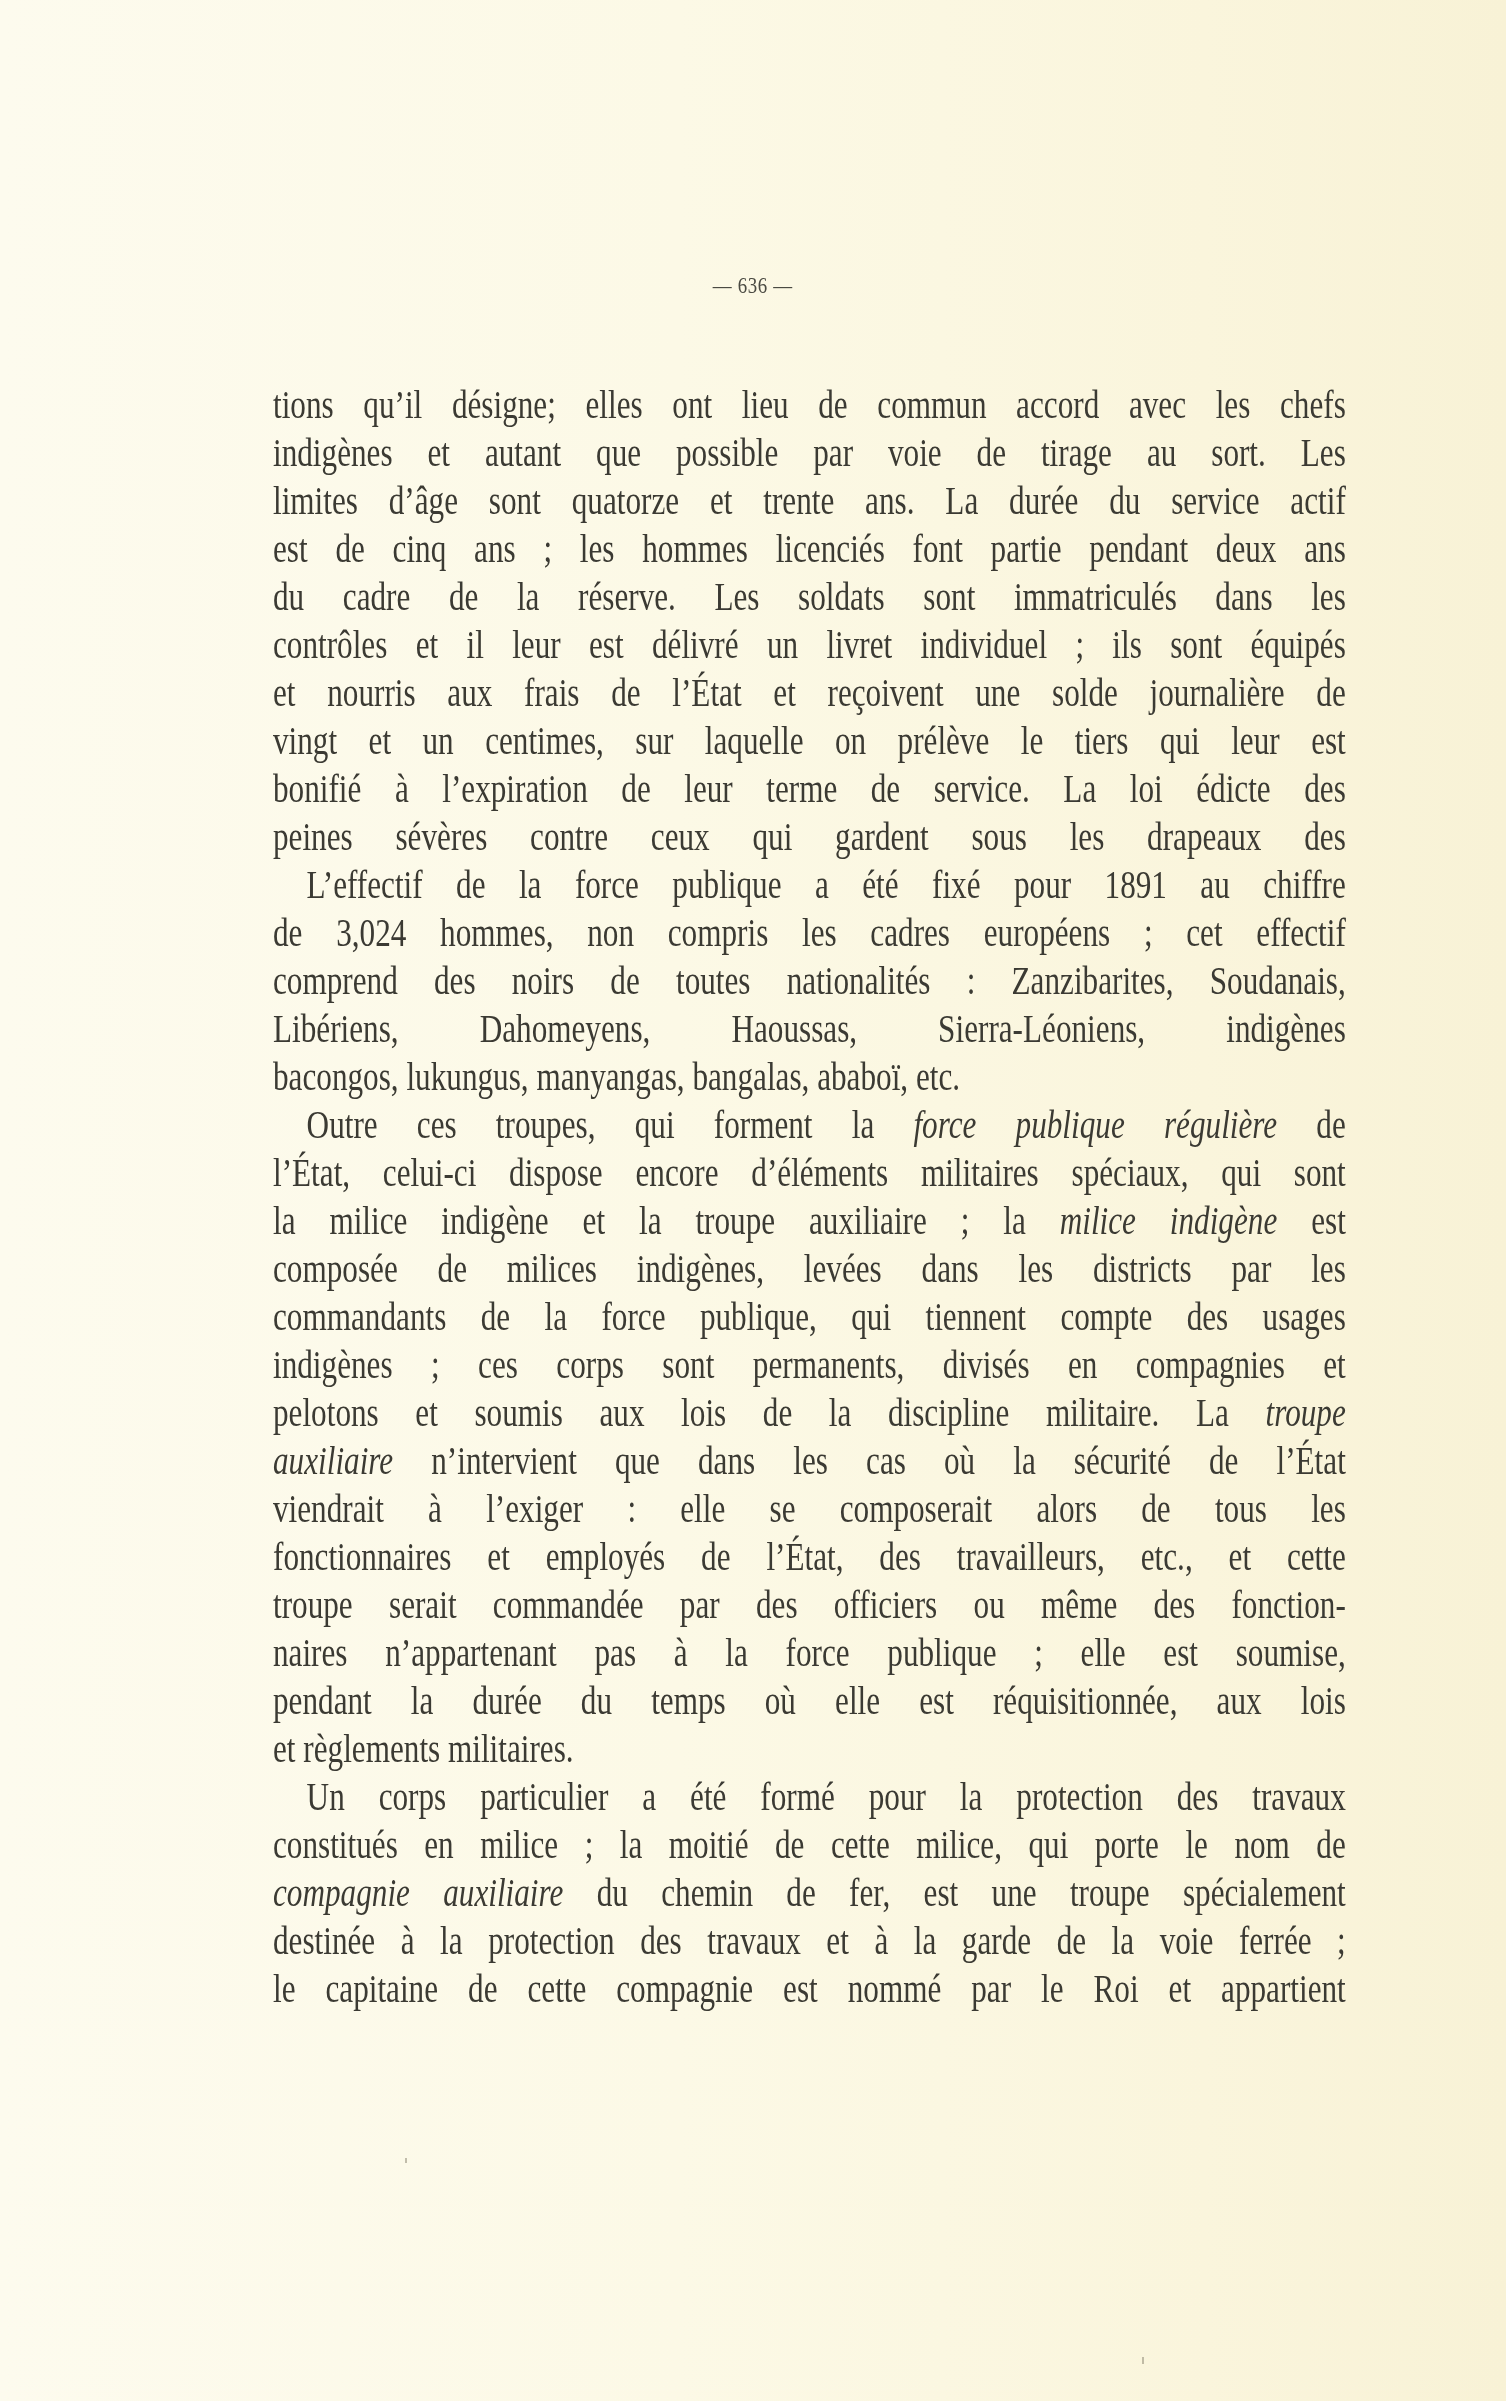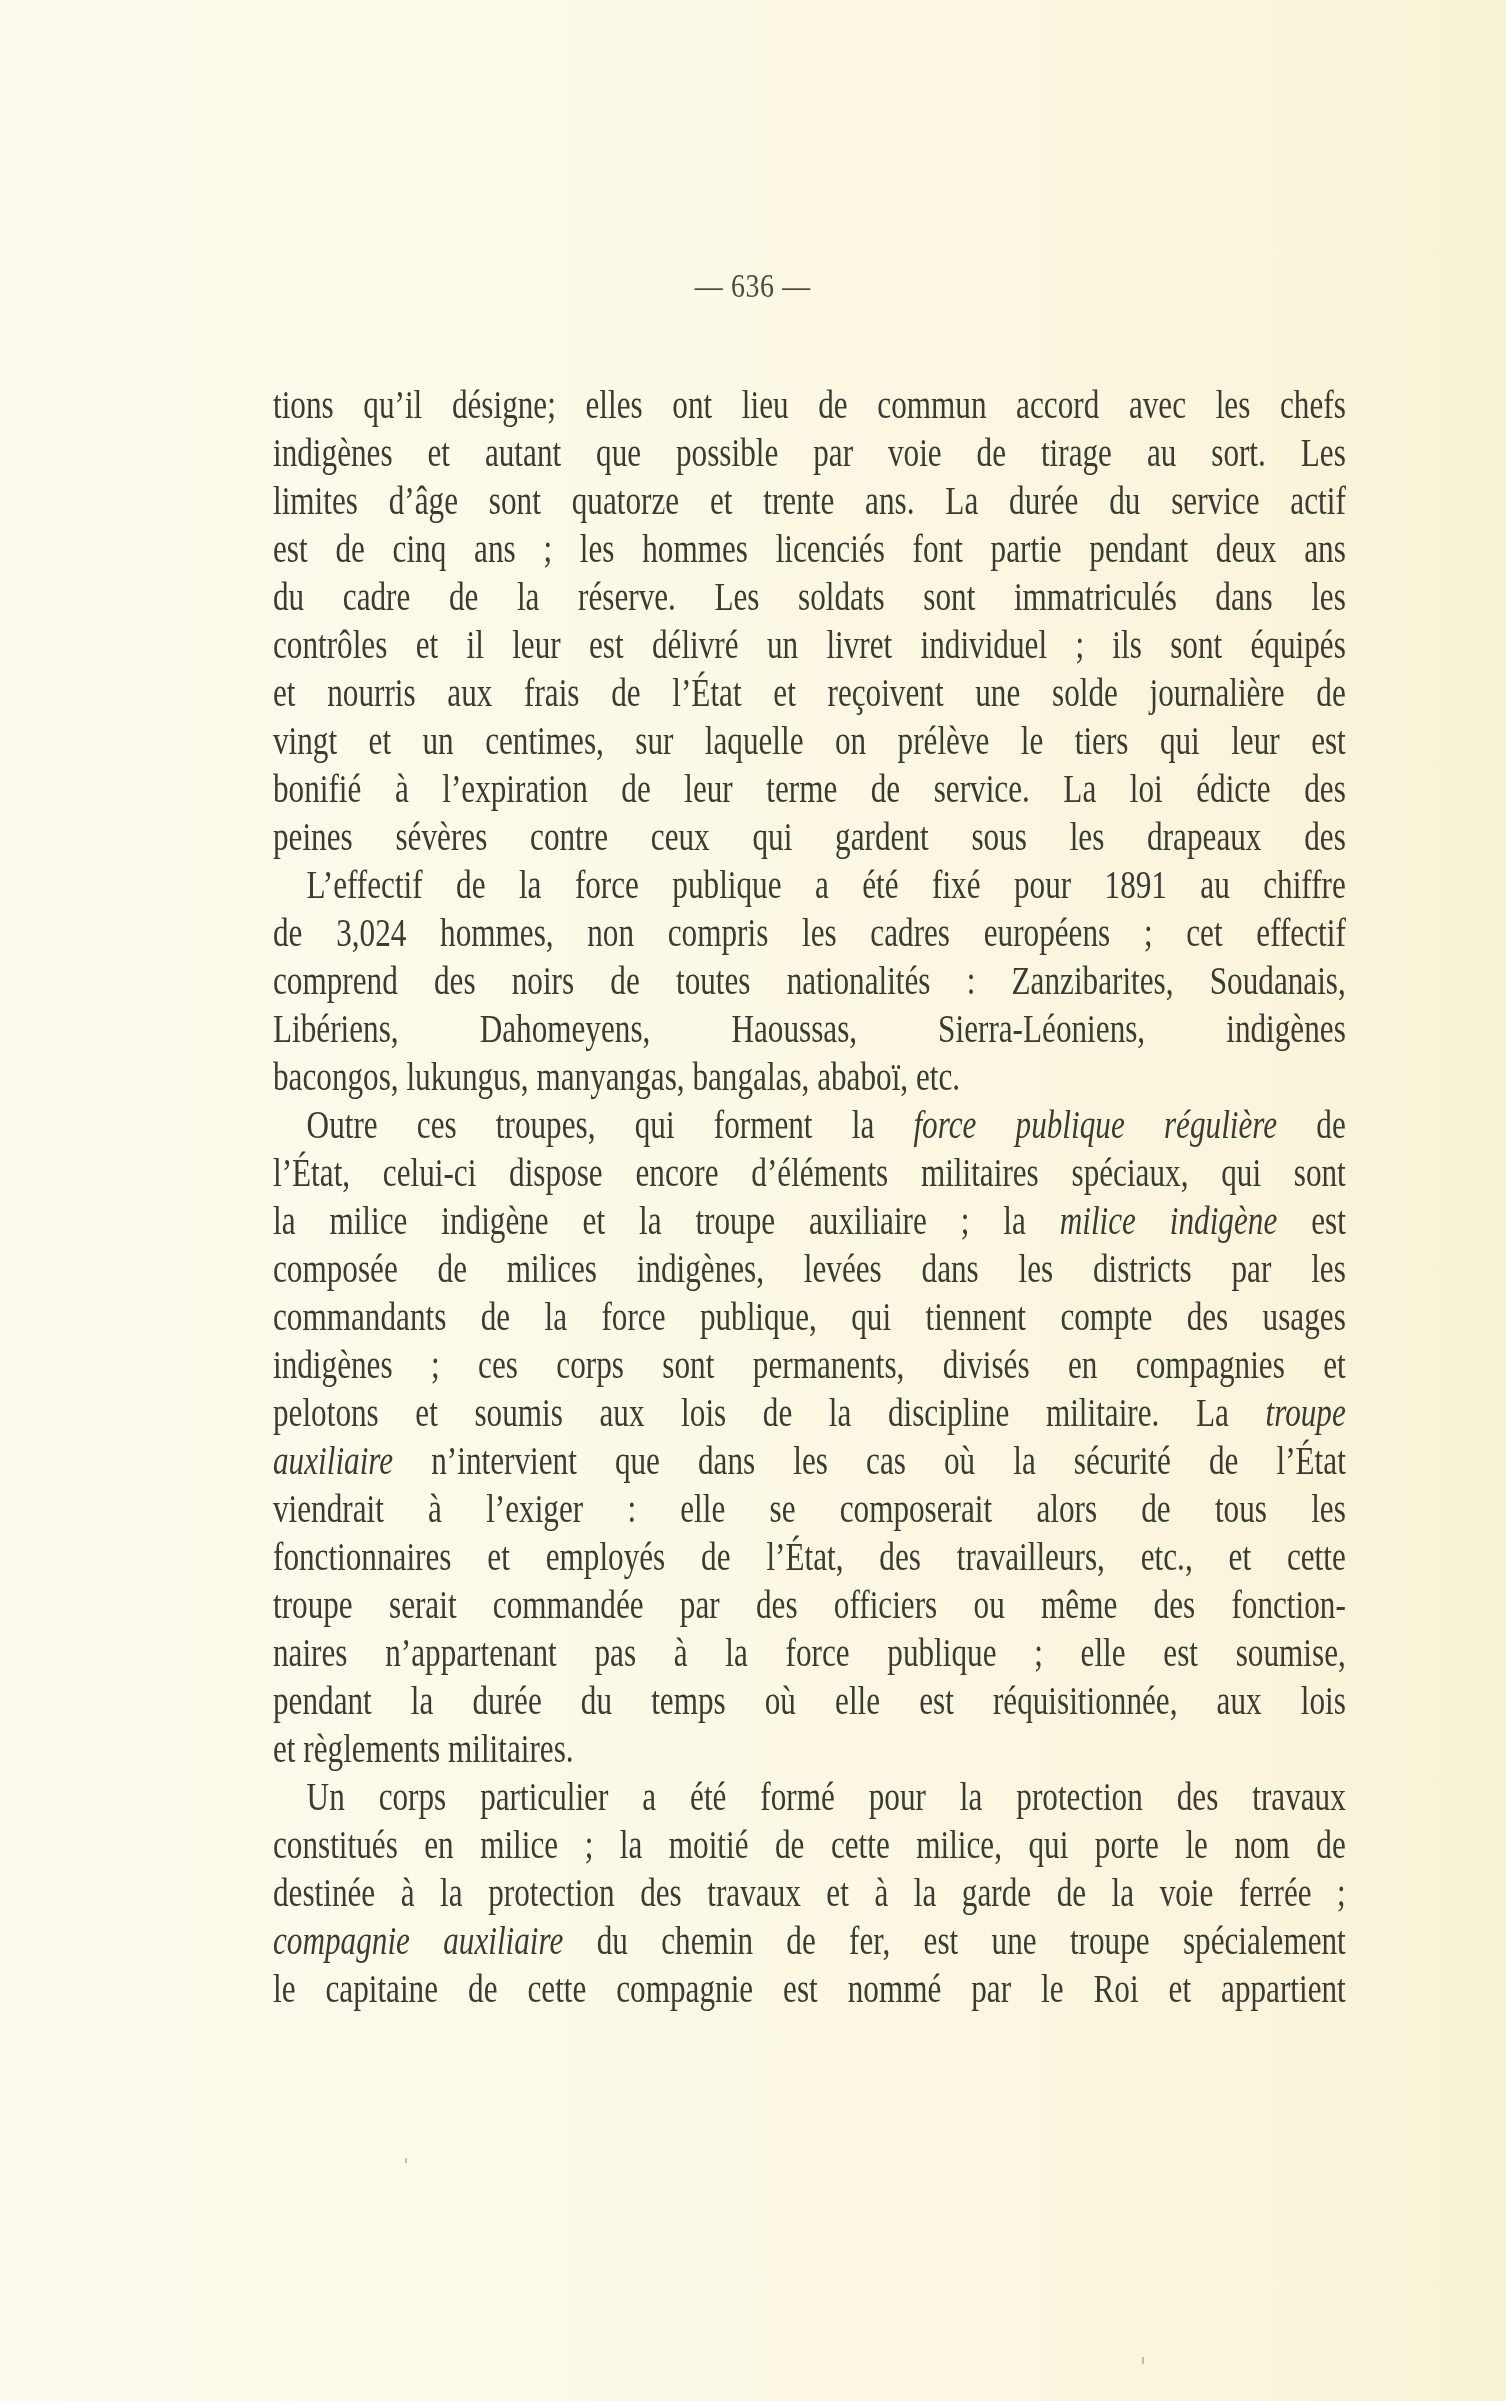--- a/index.html
+++ b/index.html
@@ -14,21 +14,21 @@
       overflow: hidden;
       font-family: "Liberation Serif", "DejaVu Serif", serif;
       color: #3b3a33;
     }
     .page-number {
       position: absolute;
       top: 265px;
       left: 0;
       width: 1506px;
       text-align: center;
-      font-size: 34px;
+      font-size: 23px;
       line-height: 42px;
       letter-spacing: 0.8px;
       color: #4a4a42;
     }
     .page-number .inner {
       display: inline-block;
       transform: scaleX(0.82);
       transform-origin: center;
     }
     .text-block {
@@ -169,24 +169,24 @@
     <div class="line last">
       <span class="content">et règlements militaires.</span>
     </div>
     <div class="line indent">
       <span class="content">Un corps particulier a été formé pour la protection des travaux</span>
     </div>
     <div class="line">
       <span class="content">constitués en milice ; la moitié de cette milice, qui porte le nom de</span>
     </div>
     <div class="line">
-      <span class="content">destinée à la protection des travaux et à la garde de la voie ferrée ;</span>
+      <span class="content"><em>compagnie auxiliaire</em><span> du chemin de fer, est une troupe spécialement</span></span>
     </div>
     <div class="line">
-      <span class="content"><em>compagnie auxiliaire</em><span> du chemin de fer, est une troupe spécialement</span></span>
+      <span class="content">destinée à la protection des travaux et à la garde de la voie ferrée ;</span>
     </div>
     <div class="line">
       <span class="content">le capitaine de cette compagnie est nommé par le Roi et appartient</span>
     </div>
   </div>
 
 <div class="speck" style="left:405px; top:2158px;"></div>
 <div class="speck" style="left:1142px; top:2357px; height:6.7px;"></div>
 
 

